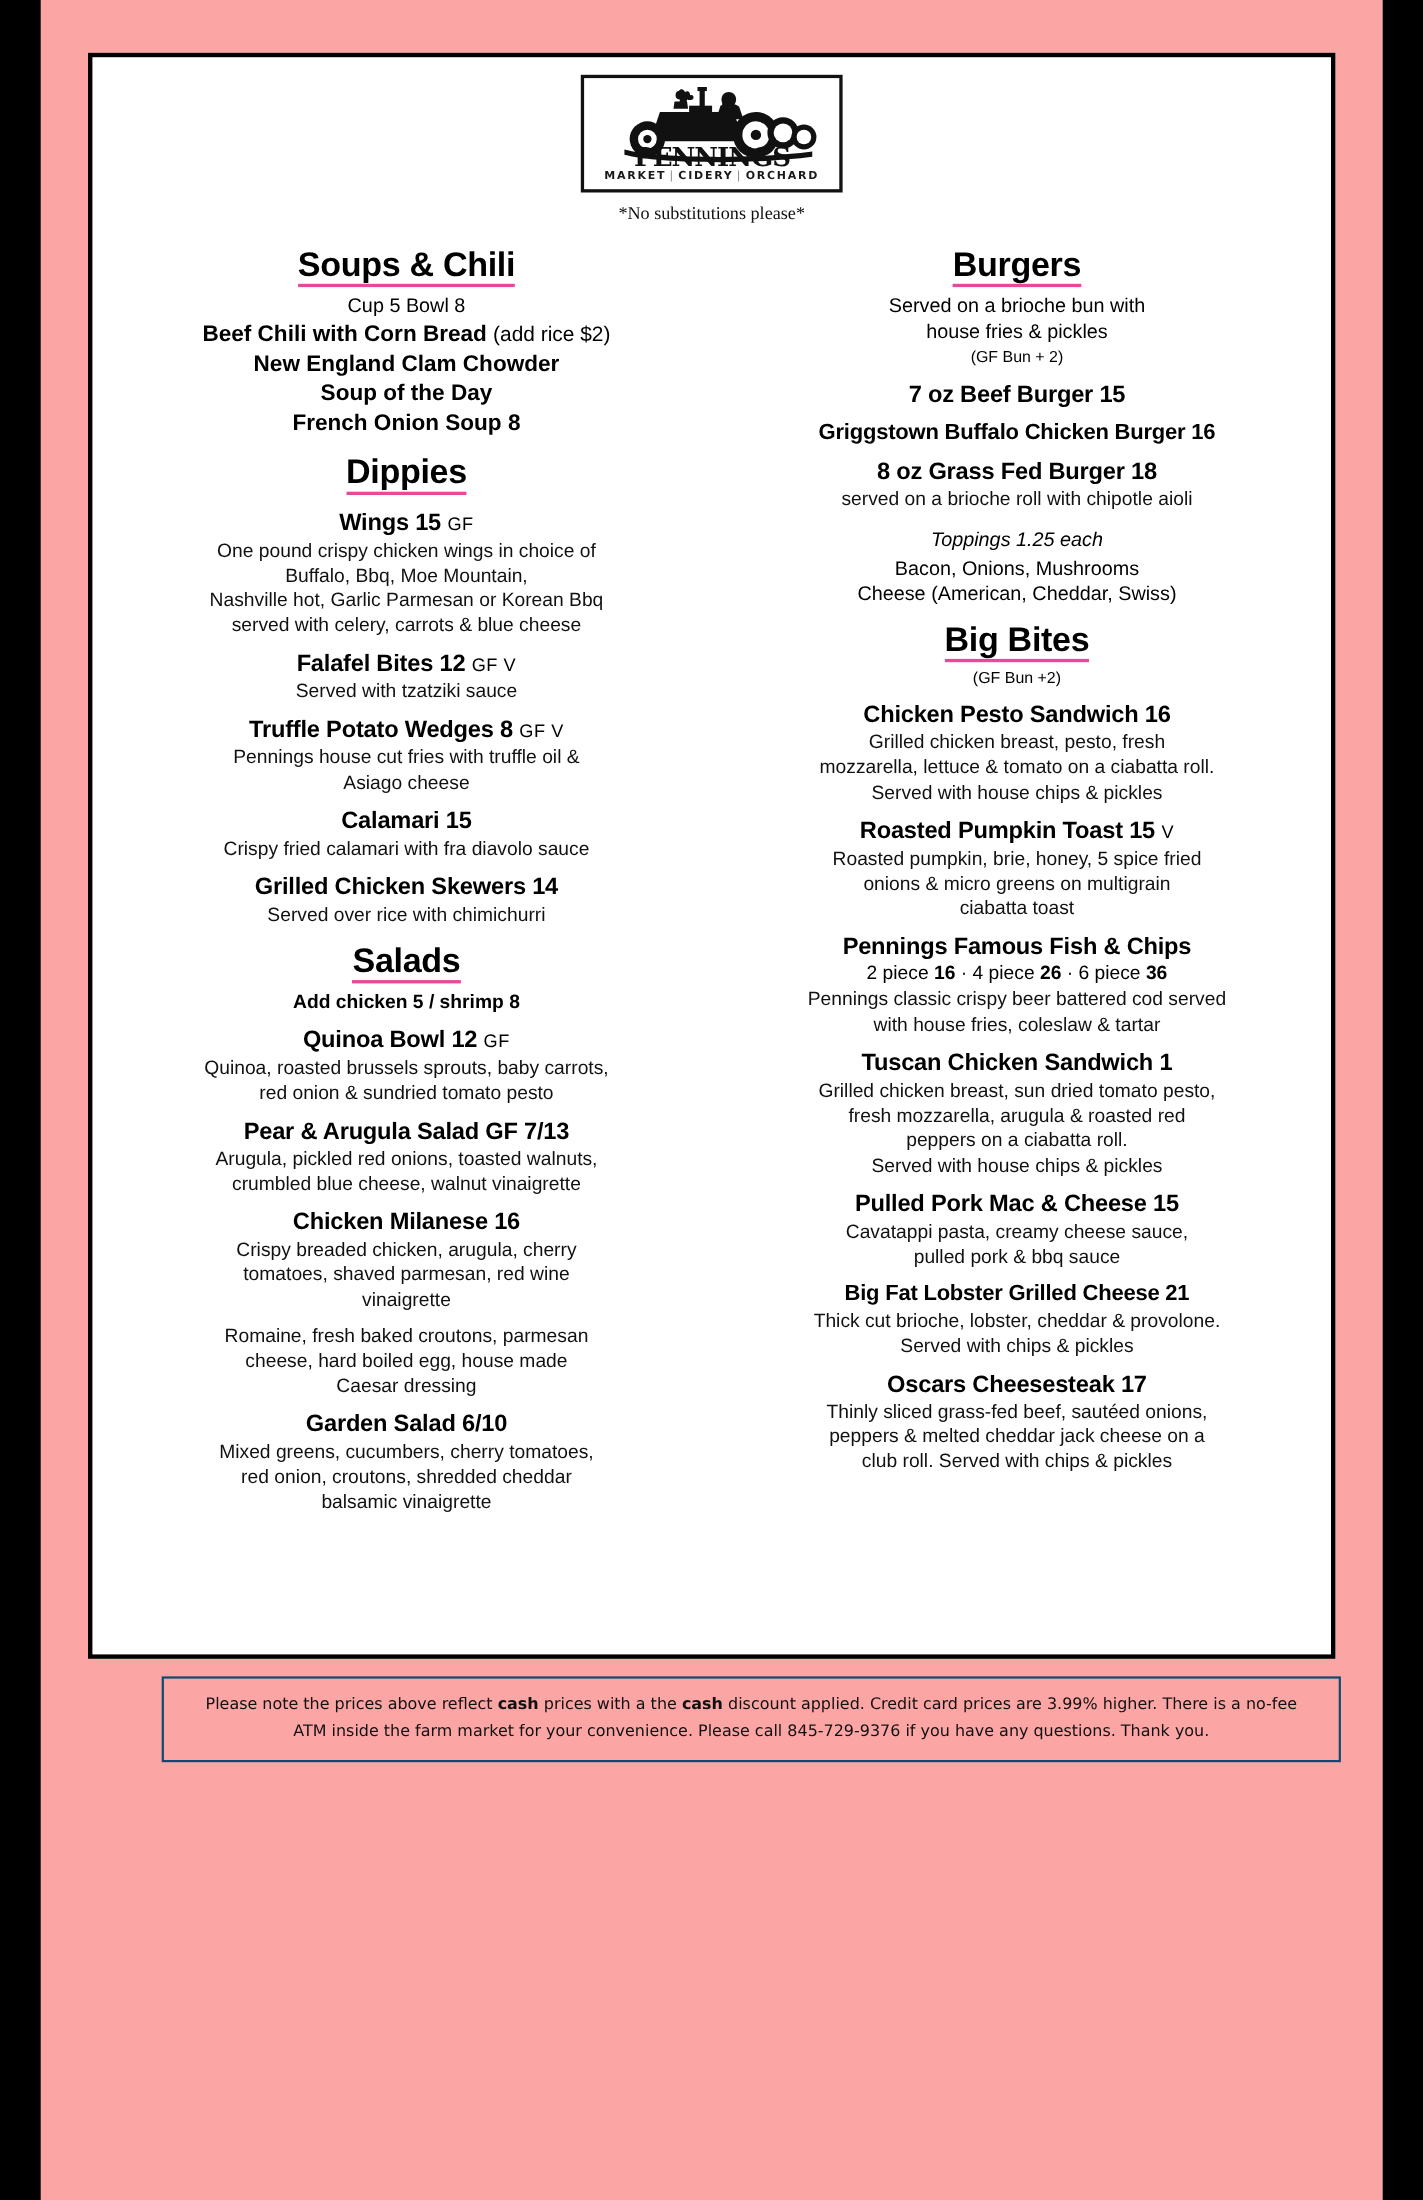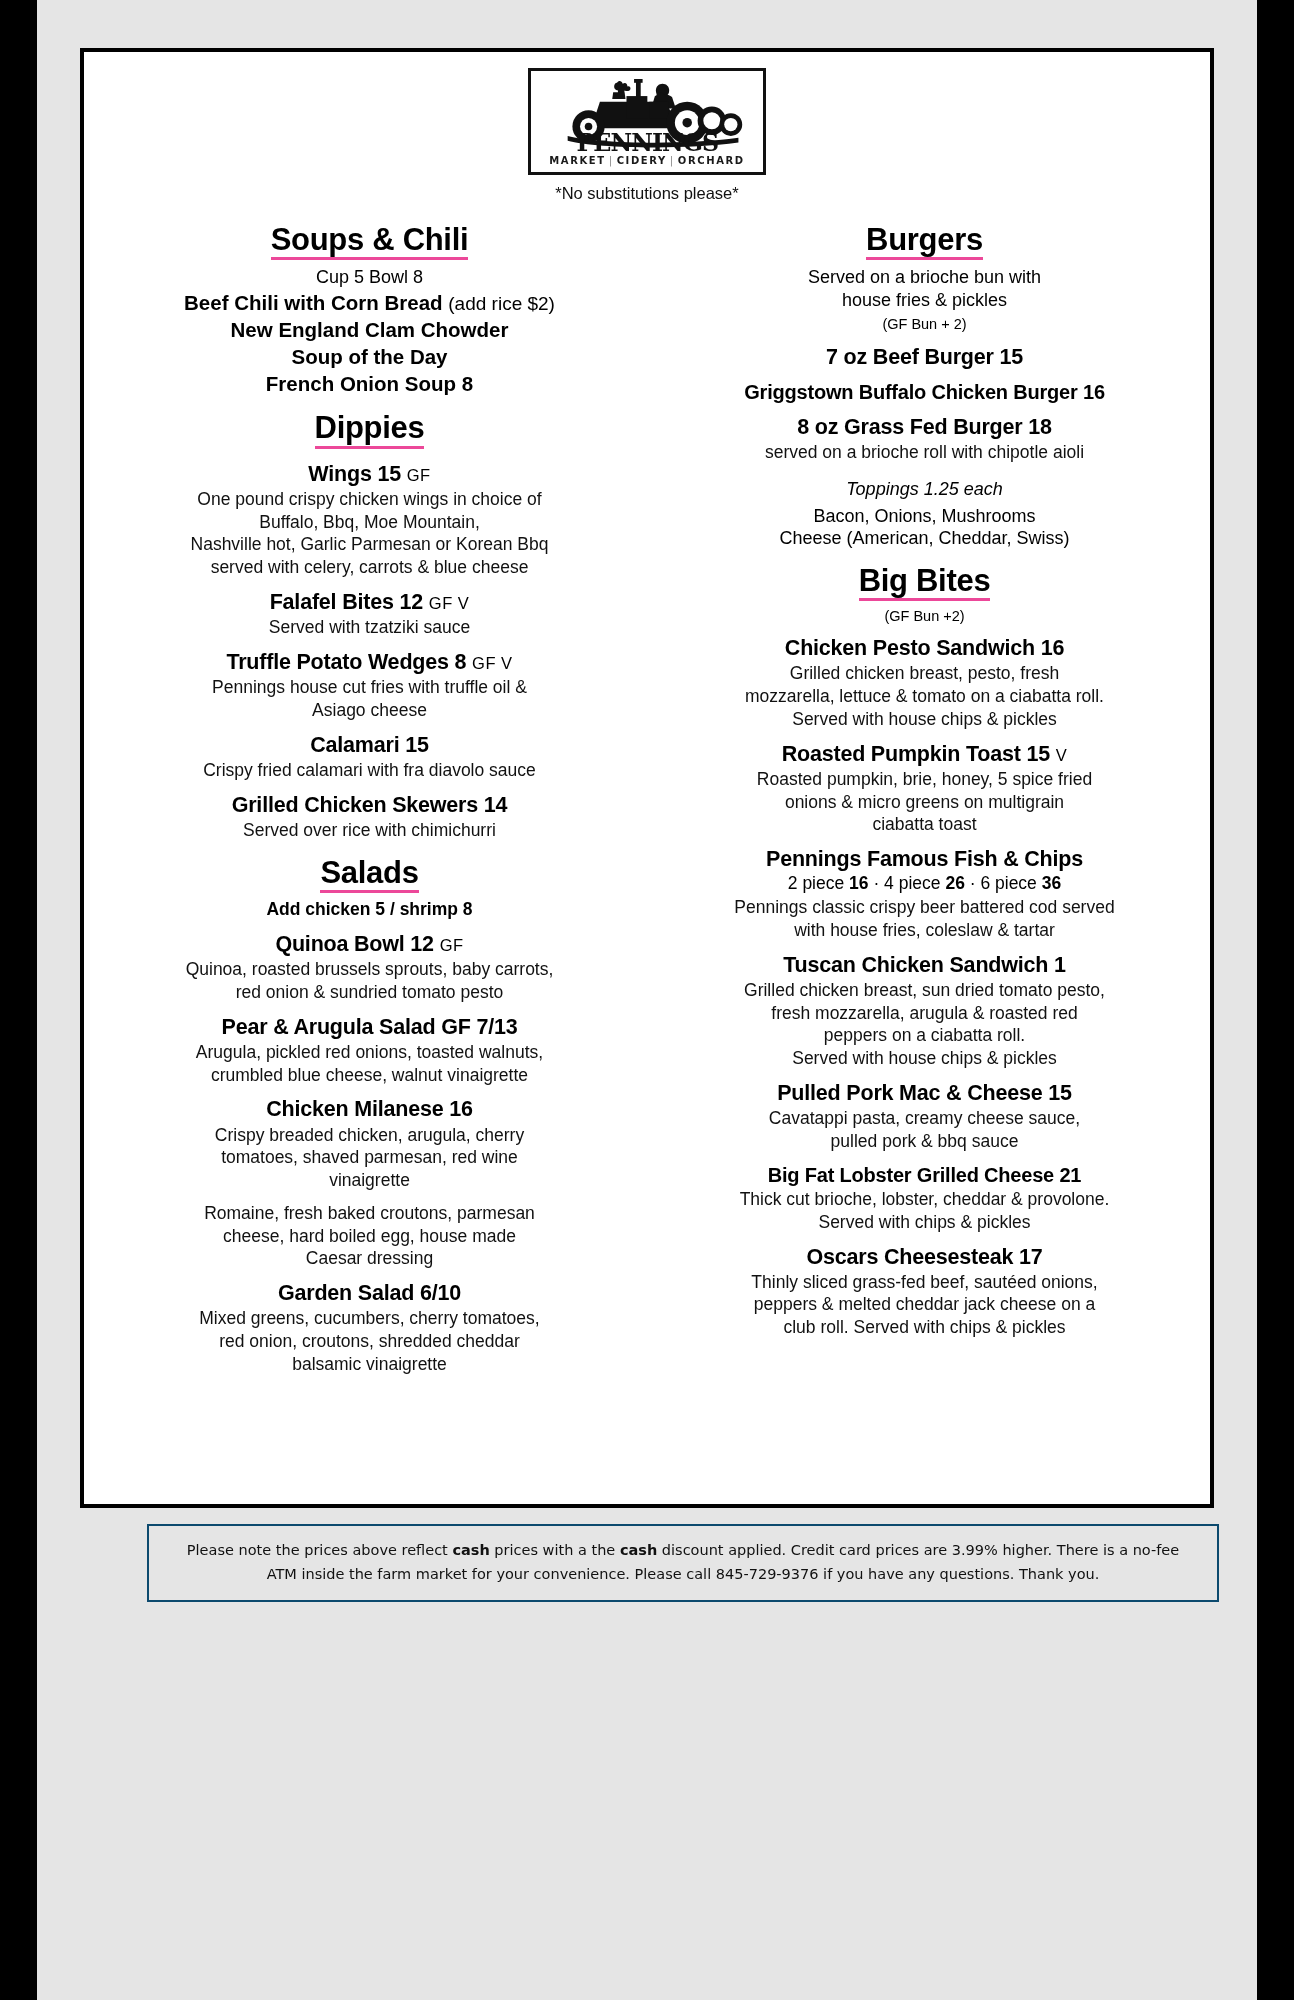--- a/index.html
+++ b/index.html
@@ -12,21 +12,21 @@
     height: 2000px;
     font-family: "Liberation Sans", sans-serif;
     -webkit-font-smoothing: antialiased;
   }
   .page {
     position: absolute;
     left: 37px;
     top: 0px;
     width: 1220px;
     height: 2000px;
-    background: #e5e5e5;
+    background: #fca5a5;
   }
   .menu-frame {
     position: absolute;
     left: 43px;
     top: 48px;
     width: 1134px;
     height: 1460px;
     border: 4px solid #000000;
     background: #ffffff;
     box-sizing: border-box;
@@ -53,21 +53,21 @@
     color: #1a1a1a;
     margin-top: 2px;
   }
   .logo-tag span.sep { color: #888888; font-weight: normal; padding: 0 3px; }
 
   .no-subs {
     text-align: center;
     font-size: 16.5px;
     color: #111111;
     margin-top: 9px;
-    font-family: Liberation Sans, sans-serif;
+    font-family: Liberation Serif, serif;
   }
 
   
   .columns {
     display: flex;
     margin-top: 6px;
     padding: 0 14px;
   }
   .col {
     width: 50%;

